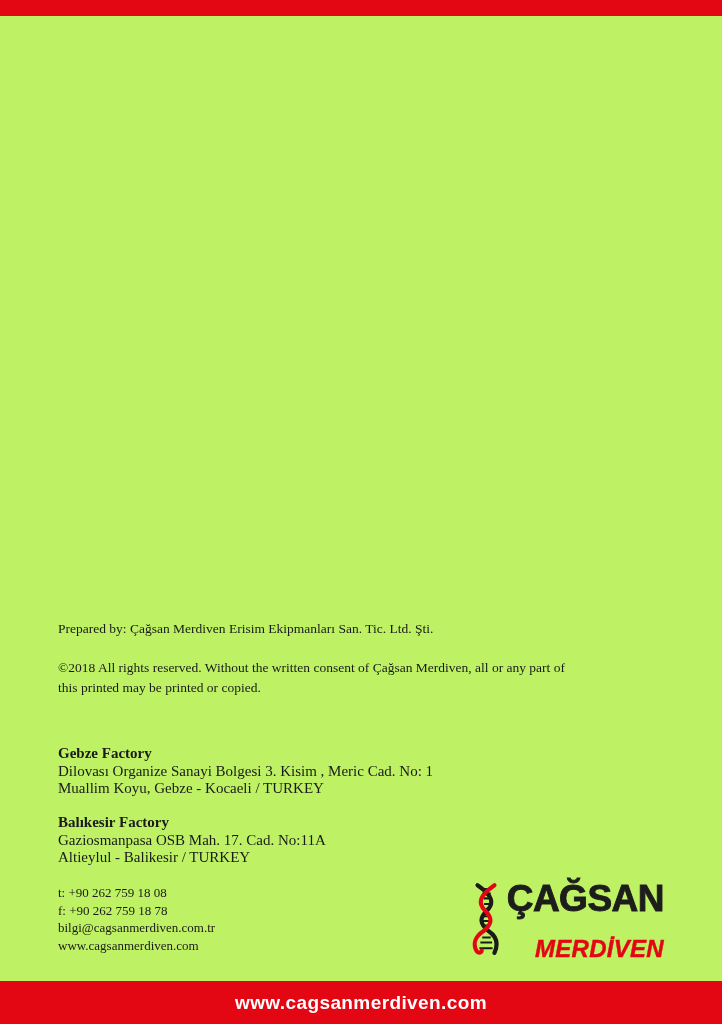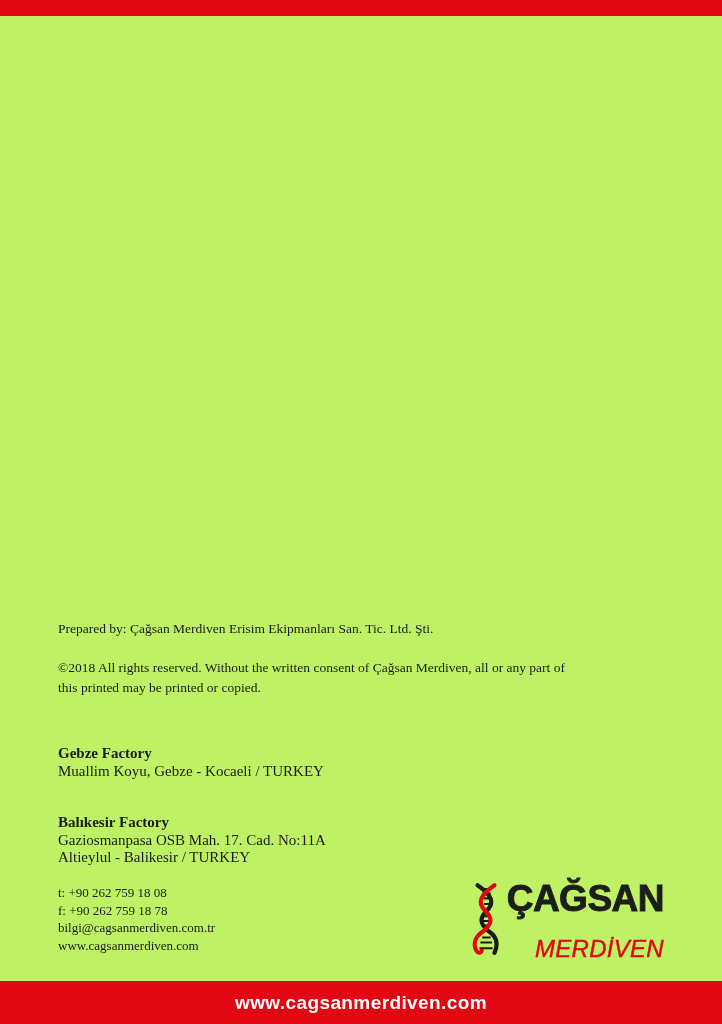--- a/index.html
+++ b/index.html
@@ -47,21 +47,21 @@
     display: flex; align-items: center;
   }
   .logo-icon { margin-top: 2px; margin-right: 5px; }
   .logo-text { text-align: right; font-family: "Liberation Sans", sans-serif; }
   .brand {
     font-size: 37px; font-weight: bold; letter-spacing: -0.5px;
     line-height: 44px; color: #1d1d1b;
     -webkit-text-stroke: 0.9px #1d1d1b;
   }
   .subbrand {
-    font-size: 24px; font-weight: normal; font-style: italic;
+    font-size: 24px; font-weight: bold; font-style: italic;
     color: #e30613; line-height: 24px; margin-top: 16px;
     letter-spacing: 0.3px;
     -webkit-text-stroke: 0.4px #e30613;
   }
 
   .footer-bar {
     position: absolute; left: 0; bottom: 0;
     width: 100%; height: 43px;
     background: #e30613;
     display: flex; align-items: center; justify-content: center;
@@ -82,20 +82,21 @@
   <p class="prepared line">Prepared by: Çağsan Merdiven Erisim Ekipmanları San. Tic. Ltd. Şti.</p>
 
   <div class="copyright">
     <div class="line">©2018 All rights reserved. Without the written consent of Çağsan Merdiven, all or any part of</div>
     <div class="line">this printed may be printed or copied.</div>
   </div>
 
 
   <div class="factory factory-gebze">
     <div class="factory-title line">Gebze Factory</div>
+    <div class="line">Dilovası Organize Sanayi Bolgesi 3. Kisim , Meric Cad. No: 1</div>
     <div class="line">Muallim Koyu, Gebze - Kocaeli / TURKEY</div>
   </div>
 
   <div class="factory factory-balikesir">
     <div class="factory-title line">Balıkesir Factory</div>
     <div class="line">Gaziosmanpasa OSB Mah. 17. Cad. No:11A</div>
     <div class="line">Altieylul - Balikesir / TURKEY</div>
   </div>
 
   <div class="contact">

